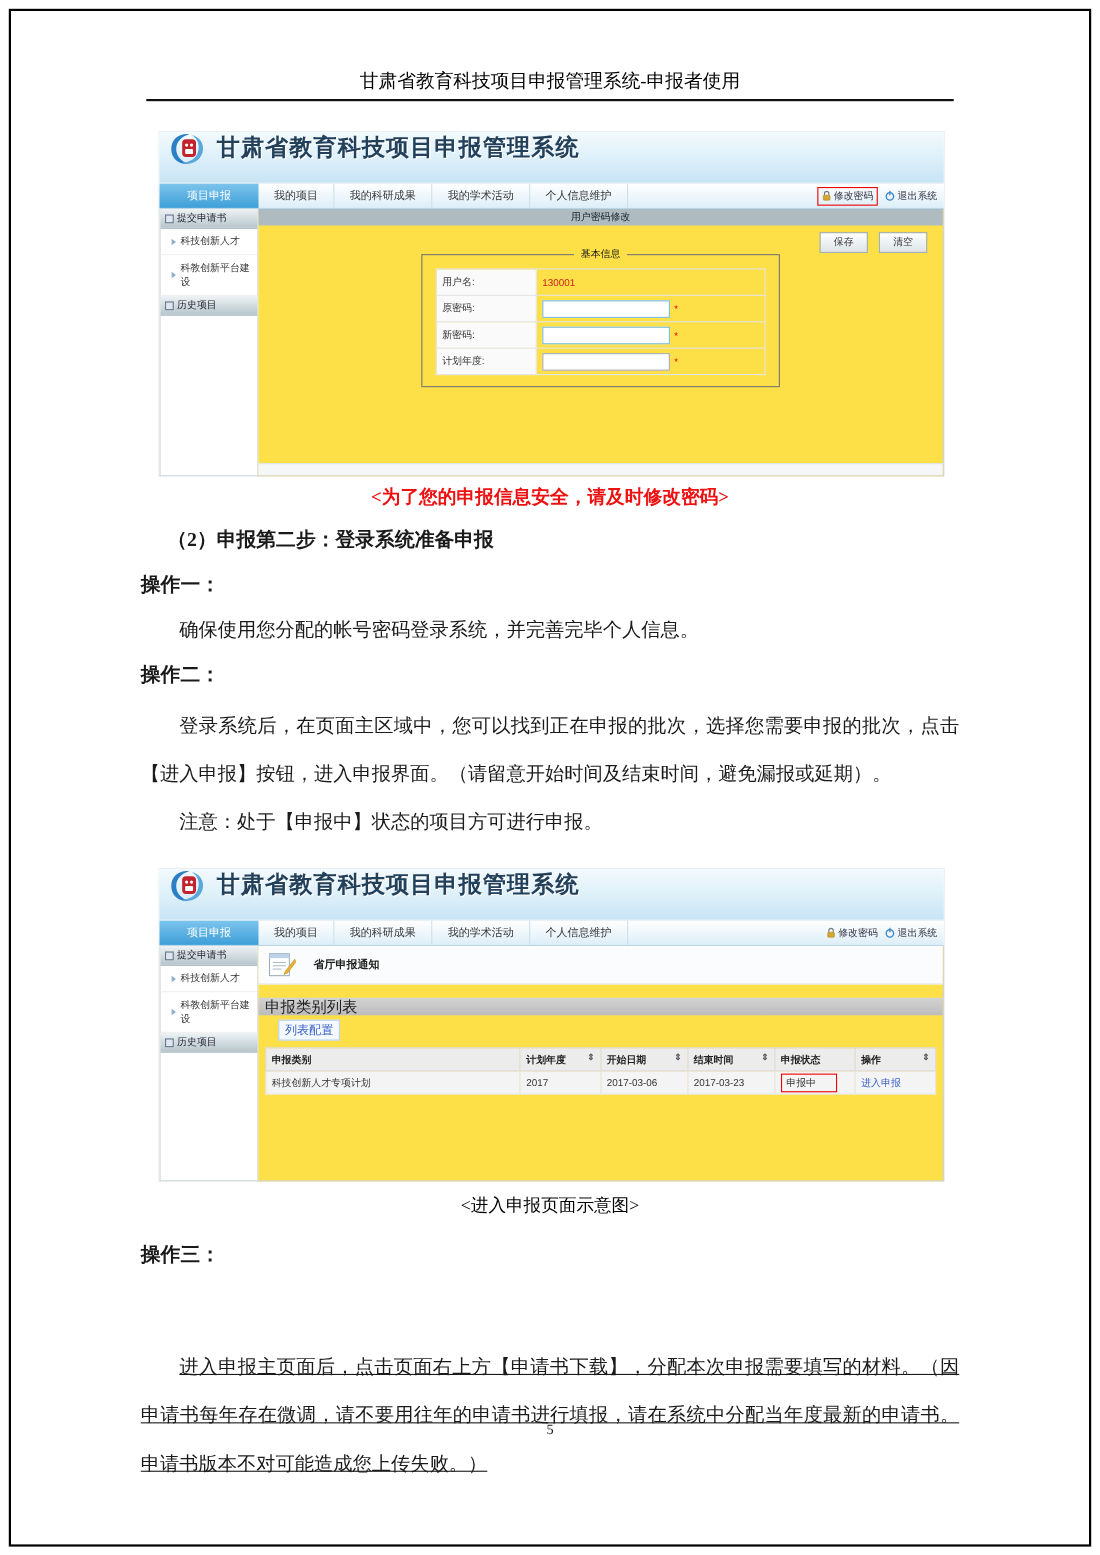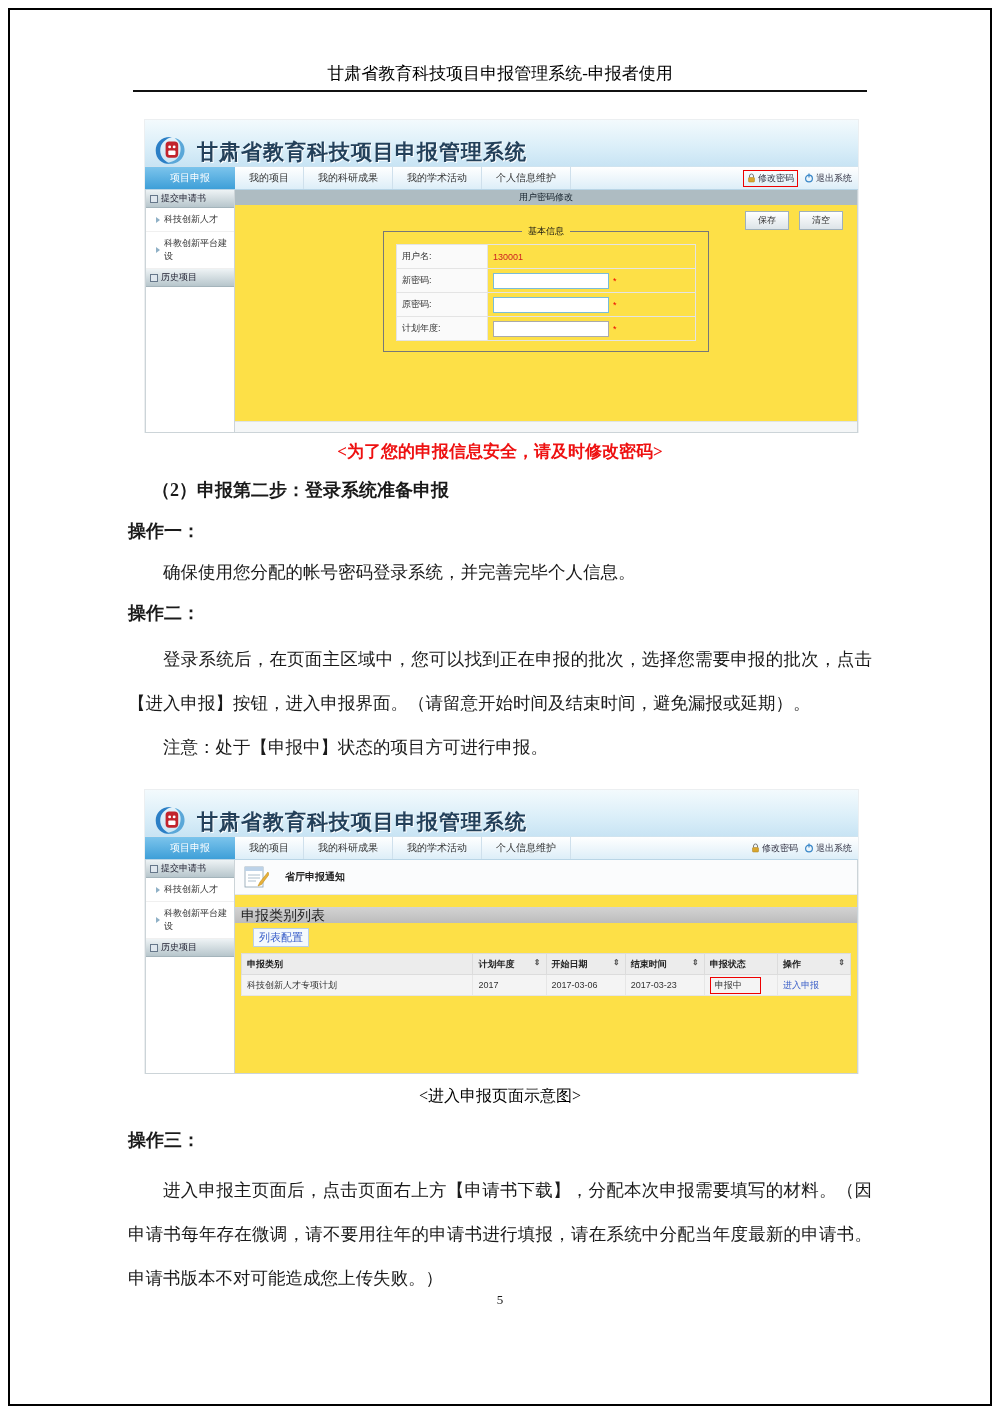--- a/index.html
+++ b/index.html
@@ -12,28 +12,28 @@
   
   .doc-header{position:absolute;top:62px;left:0;width:1000px;text-align:center;font-size:17px;color:#000;}
   .doc-rule{position:absolute;top:90px;left:133px;width:734px;height:2px;background:#111;}
   .caption-red{position:absolute;top:440px;left:0;width:1000px;text-align:center;font-size:17px;font-weight:bold;color:#ee1111;}
   .sec-heading{position:absolute;top:478px;left:152px;font-size:18px;font-weight:bold;}
   .op-label{position:absolute;left:128px;font-size:18px;font-weight:bold;}
   .op1-label{top:519px;} .op2-label{top:601px;} .op3-label{top:1128px;}
   .op1-text{position:absolute;top:560px;left:128px;width:744px;font-size:17.5px;text-indent:2em;}
   .flow-block{position:absolute;left:128px;width:744px;font-size:17.5px;line-height:44px;text-align:justify;}
   .flow-block p{margin:0;text-indent:2em;}
-  .op2-block{top:637px;} .op3-block{top:1168px;}
+  .op2-block{top:637px;} .op3-block{top:1220px;text-decoration:underline;}
   .caption-black{position:absolute;top:1086px;left:0;width:1000px;text-align:center;font-size:16px;color:#000;}
   .page-num{position:absolute;top:1292px;left:0;width:1000px;text-align:center;font-size:13px;}
 
   
   .shot{position:absolute;left:145px;width:713px;background:#fff;font-family:"Liberation Sans", sans-serif;box-shadow:0 0 0 1px #eceff1;}
   .shot1{top:120px;height:312px;} .shot2{top:790px;height:283px;}
-  .logo-bar{height:46px;background:linear-gradient(180deg,#f3fafd 0%,#dcefF9 55%,#c8e4f4 100%);display:flex;align-items:flex-end;border-bottom:1px solid #cfe3ef;}
+  .logo-bar{height:46px;background:linear-gradient(180deg,#f3fafd 0%,#dcefF9 55%,#c8e4f4 100%);display:flex;align-items:flex-start;border-bottom:1px solid #cfe3ef;}
   .logo-svg{margin-left:8px;}
   .logo-title{margin-left:8px;font-size:21px;font-weight:bold;color:#23405a;letter-spacing:1px;text-shadow:1px 1px 0 #ffffff;}
   .nav-bar{height:22px;background:linear-gradient(#ffffff,#ddeef8);border-bottom:1px solid #b9d5e6;display:flex;align-items:stretch;font-size:10px;}
   .tab{display:flex;align-items:center;padding:0 14px;color:#333;border-right:1px solid #cfe0ec;cursor:pointer;}
   .tab.active{background:linear-gradient(#7cc4ec,#3e9fd8);color:#fff;min-width:62px;justify-content:center;border-right:none;}
   .nav-right{margin-left:auto;display:flex;align-items:center;gap:6px;padding-right:6px;font-size:9px;color:#334;}
   .nav-link{display:inline-flex;align-items:center;gap:2px;cursor:pointer;}
   .red-outline{display:inline-flex;align-items:center;gap:2px;border:1px solid #e00;padding:1px 3px;cursor:pointer;}
   .shot-body{display:flex;height:calc(100% - 69px);}
   .sidebar{width:88px;border:1px solid #ccd4d8;border-top:none;background:#fff;flex-shrink:0;}
@@ -140,25 +140,25 @@
       </div>
       <fieldset class="fieldset">
         <legend>基本信息</legend>
         <table class="ftable">
           <tbody>
               <tr>
             <td class="flabel">用户名:</td>
             <td><span class="red-val">130001</span></td>
           </tr>
           <tr>
+            <td class="flabel">原密码:</td>
+            <td><input class="inp hl" type="password" style=""><span class="req">*</span></td>
+          </tr>
+          <tr>
             <td class="flabel">新密码:</td>
-            <td><input class="inp hl" type="password" style=""><span class="req">*</span></td>
-          </tr>
-          <tr>
-            <td class="flabel">原密码:</td>
             <td><input class="inp hl" type="password" style=""><span class="req">*</span></td>
           </tr>
           <tr>
             <td class="flabel">计划年度:</td>
             <td><input class="inp" type="password" style=""><span class="req">*</span></td>
           </tr>
         </tbody>
           </table>
       </fieldset>
       <div class="shot-foot"></div>

